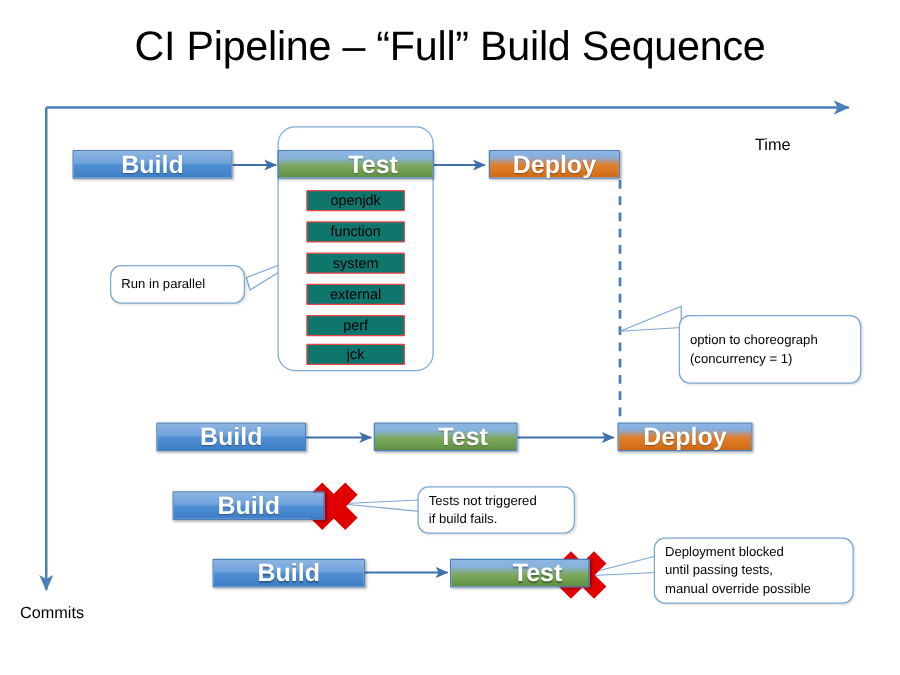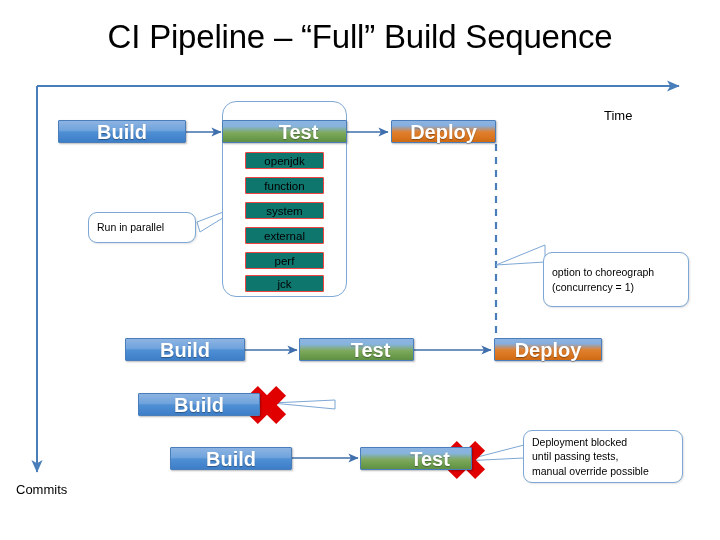--- a/index.html
+++ b/index.html
@@ -222,20 +222,24 @@
 
   <div class="callout center" style="left:88px; top:212px; width:108px; height:31px;">
     <span class="ln">Run in parallel</span>
   </div>
 
   <div class="callout" style="left:543px; top:207px; width:146px; height:55px;margin-top:45px;">
     <span class="ln">option to choreograph</span>
     <span class="ln">(concurrency = 1)</span>
   </div>
 
+  <div class="callout" style="left:334px; top:389px; width:126px; height:38px;">
+    <span class="ln">Tests not triggered</span>
+    <span class="ln">if build fails.</span>
+  </div>
 
   <div class="callout" style="left:523px; top:430px; width:160px; height:53px;">
     <span class="ln">Deployment blocked</span>
     <span class="ln">until passing tests,</span>
     <span class="ln">manual override possible</span>
   </div>
 
 </div>
 
 </body></html>

